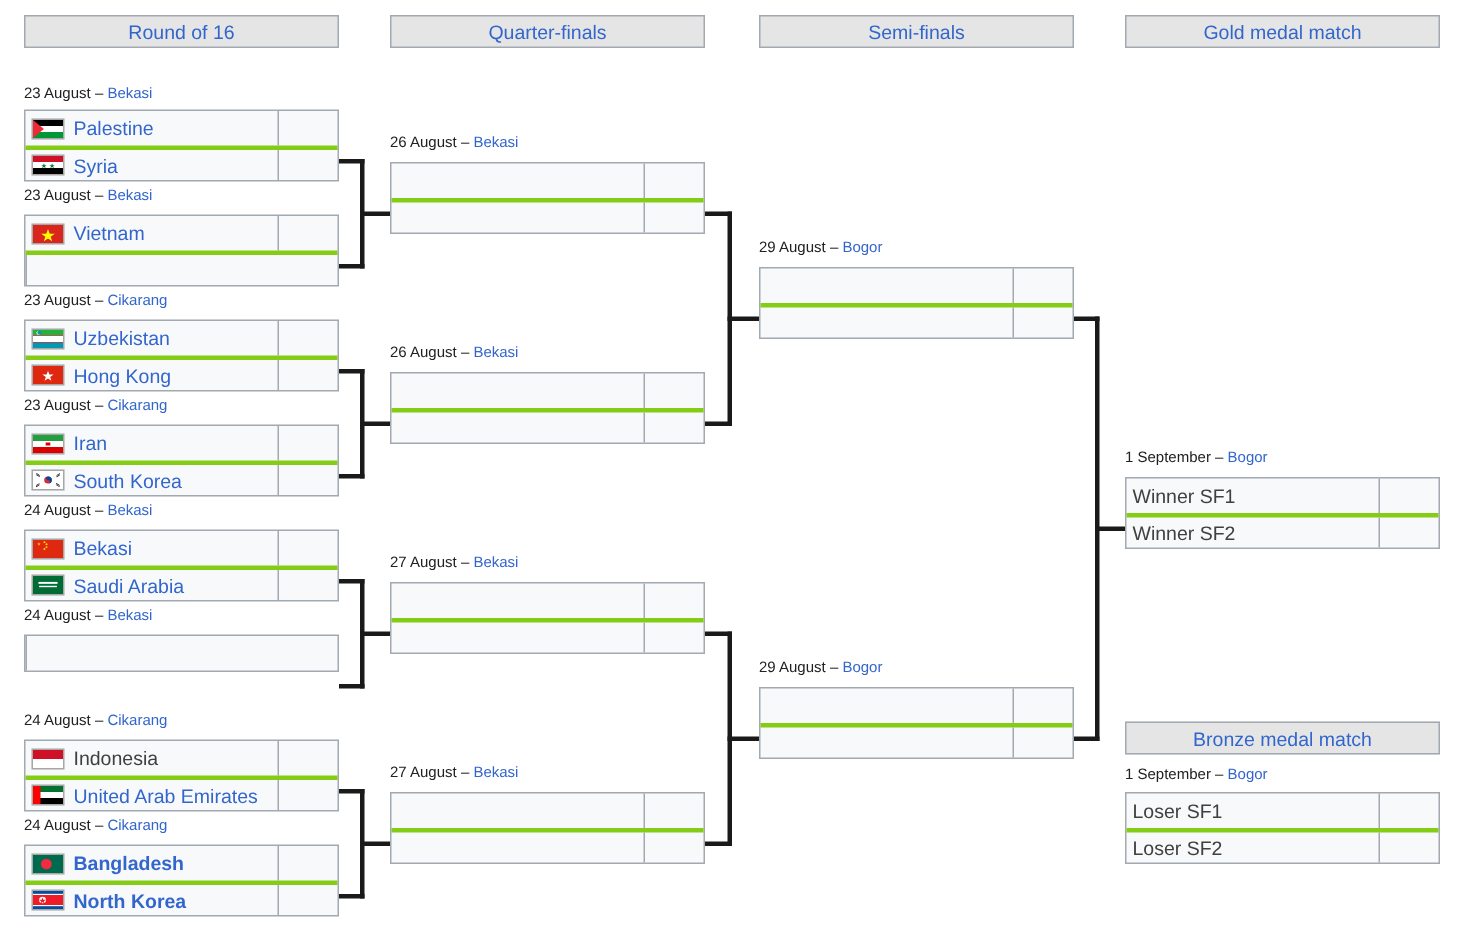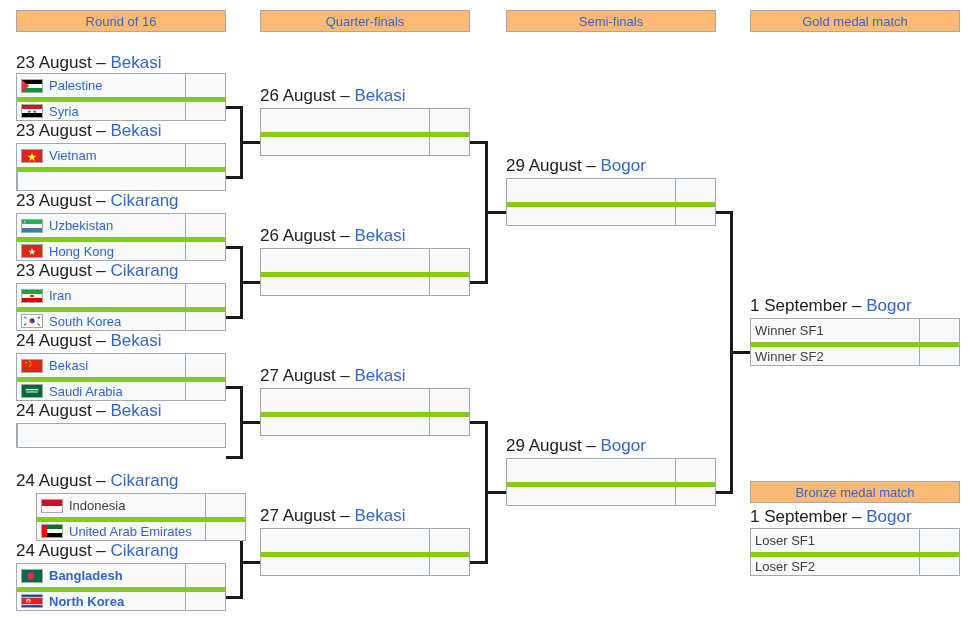--- a/index.html
+++ b/index.html
@@ -22,55 +22,55 @@
     width: 971px;
     height: 618px;
   }
 
   
   .round-header {
     position: absolute;
     height: 22px;
     line-height: 22px;
     text-align: center;
-    background: #fdba74;
+    background: #e5e5e5;
     border: 1px solid #a2a9b1;
     color: #3366cc;
     font-size: 13px;
     box-sizing: border-box;
     white-space: nowrap;
     overflow: hidden;
   }
 
   
   .match-caption {
     position: absolute;
     height: 16px;
     line-height: 16px;
-    font-size: 17px;
+    font-size: 10px;
     color: #202122;
     white-space: nowrap;
   }
   .match-caption .venue { color: #3366cc; }
 
   
   .match {
     position: absolute;
     box-sizing: border-box;
     background: #f8f9fa;
     border: 1px solid #a2a9b1;
   }
   .match-row {
     position: relative;
     height: 23px;
     box-sizing: border-box;
     display: flex;
     align-items: center;
   }
-  .match-row.second { border-top: 5px solid #84cc16; }
+  .match-row.second { border-top: 3px solid #84cc16; }
   .team-cell {
     flex: 1 1 auto;
     height: 100%;
     display: flex;
     align-items: center;
     padding-left: 4px;
     box-sizing: border-box;
     overflow: hidden;
     white-space: nowrap;
   }
@@ -315,21 +315,21 @@
         <div class="score-cell" style="width: 40px;"></div>
       </div>
     </div>
     <div class="match-caption" style="left: 16px; top: 403px;"><span>24 August</span><span> – </span><span class="venue">Bekasi</span></div>
     <div class="match" style="left: 16px; top: 423px; width: 210px;">
       <div class="match-row">
         <div class="score-cell" style="width: 40px;"></div>
       </div>
     </div>
     <div class="match-caption" style="left: 16px; top: 473px;"><span>24 August</span><span> – </span><span class="venue">Cikarang</span></div>
-    <div class="match" style="left: 16px; top: 493px; width: 210px; margin-left: 20px;">
+    <div class="match" style="left: 16px; top: 493px; width: 210px;">
       <div class="match-row">
         <div class="team-cell">
           <span class="flag">
             <svg viewBox="0 0 22 14" preserveAspectRatio="none" xmlns="http://www.w3.org/2000/svg">
               <rect width="22" height="7" fill="#ce1126"></rect>
               <rect y="7" width="22" height="7" fill="#fff"></rect>
             </svg>
           </span>
           <span class="team-name plain">Indonesia</span>
         </div>

